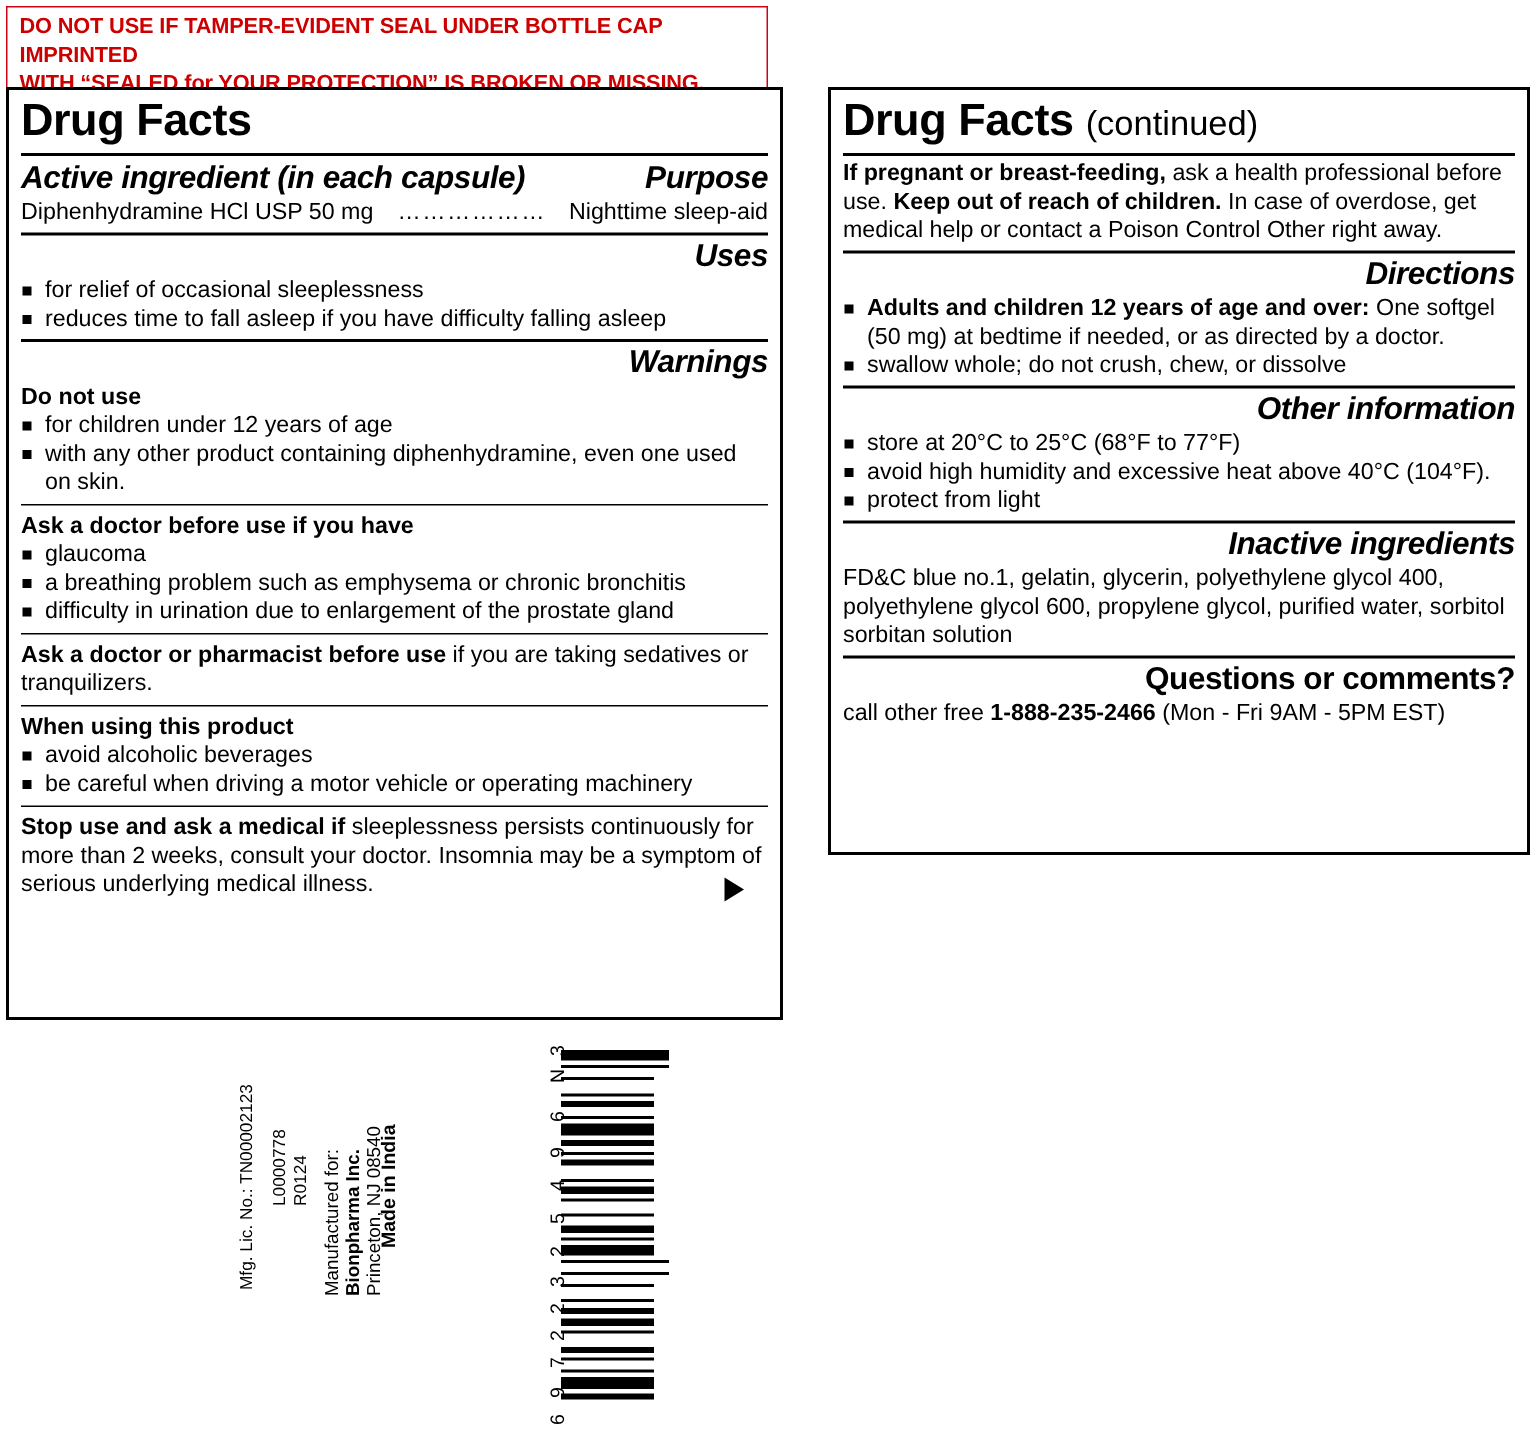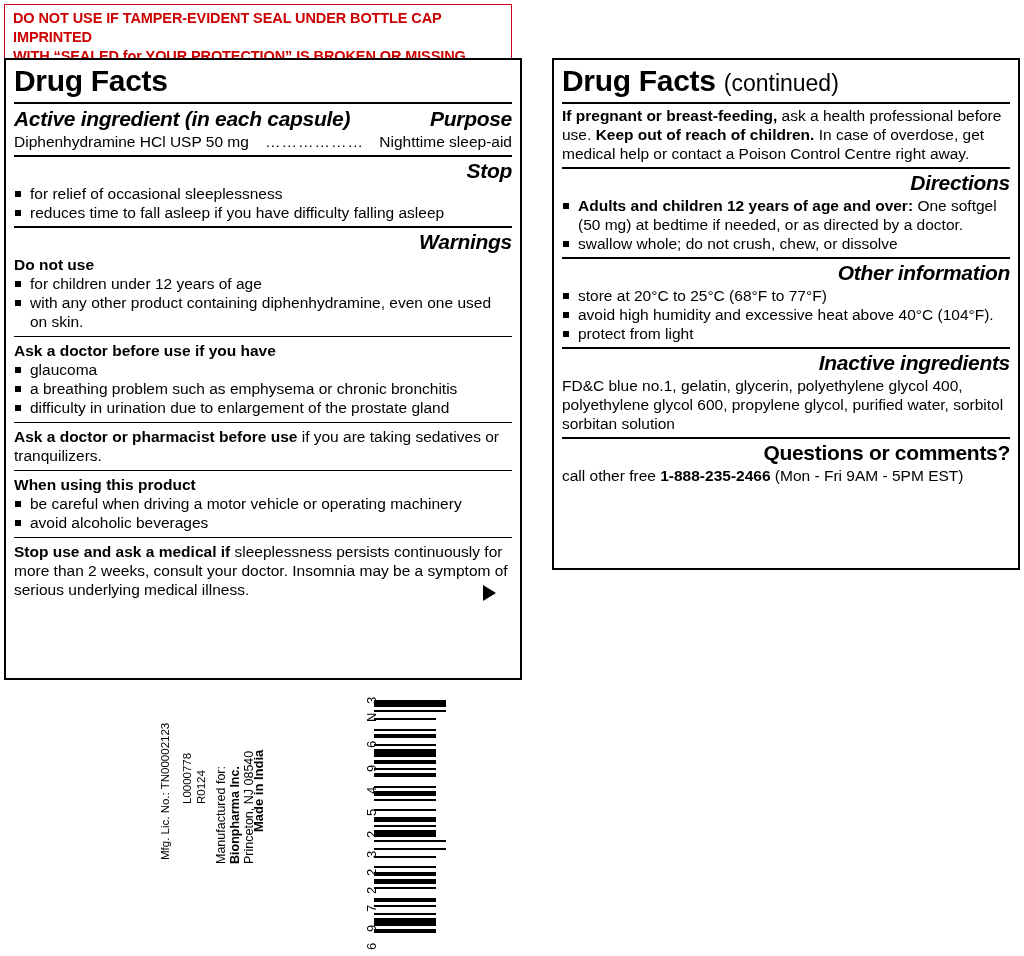--- a/index.html
+++ b/index.html
@@ -254,21 +254,21 @@
       <h2 class="sec">Active ingredient (in each capsule)</h2>
       <div class="purpose-head">Purpose</div>
     </div>
     <div class="ingred-line">
       <span>Diphenhydramine HCl USP 50 mg</span>
       <span class="dots">……………………………………………………</span>
       <span>Nighttime sleep-aid</span>
     </div>
 
     <div class="rule-med"></div>
-    <h2 class="sec">Stop</h2>
+    <h2 class="sec">Uses</h2>
     <ul class="bul">
       <li>for relief of occasional sleeplessness</li>
       <li>reduces time to fall asleep if you have difficulty falling asleep</li>
     </ul>
 
     <div class="rule-med"></div>
     <h2 class="sec">Warnings</h2>
     <div class="sub-bold tight">Do not use</div>
     <ul class="bul">
       <li>for children under 12 years of age</li>
@@ -282,37 +282,37 @@
       <li>a breathing problem such as emphysema or chronic bronchitis</li>
       <li>difficulty in urination due to enlargement of the prostate gland</li>
     </ul>
 
     <div class="rule-hair"></div>
     <div class="body-text"><span class="bold">Ask a doctor or pharmacist before use</span><span> if you are taking sedatives or tranquilizers.</span></div>
 
     <div class="rule-hair"></div>
     <div class="sub-bold tight">When using this product</div>
     <ul class="bul">
+      <li>avoid alcoholic beverages</li>
       <li>be careful when driving a motor vehicle or operating machinery</li>
-      <li>avoid alcoholic beverages</li>
     </ul>
 
     <div class="rule-hair"></div>
     <div class="body-text"><span class="bold">Stop use and ask a medical if</span><span> sleeplessness persists continuously for more than 2 weeks, consult your doctor. Insomnia may be a symptom of serious underlying medical illness.</span></div>
     <div class="arrow-wrap"><span class="arrow"></span></div>
   </div>
 </div>
 
 <div class="panel" id="panel-right">
   <div class="inner">
     <h1 class="df-title"><span>Drug Facts</span> <span class="cont">(continued)</span></h1>
     <div class="rule-med"></div>
 
     <div class="body-text"><span class="bold">If pregnant or breast-feeding,</span><span> ask a health professional before use.</span>
-      <span class="bold">Keep out of reach of children.</span><span> In case of overdose, get medical help or contact a Poison Control Centre right away.</span></div>
+      <span class="bold">Keep out of reach of children.</span><span> In case of overdose, get medical help or contact a Poison Control Other right away.</span></div>
 
     <div class="rule-med"></div>
     <h2 class="sec">Directions</h2>
     <ul class="bul">
       <li><span class="bold">Adults and children 12 years of age and over:</span><span> One softgel (50 mg) at bedtime if needed, or as directed by a doctor.</span></li>
       <li>swallow whole; do not crush, chew, or dissolve</li>
     </ul>
 
     <div class="rule-med"></div>
     <h2 class="sec">Other information</h2>

